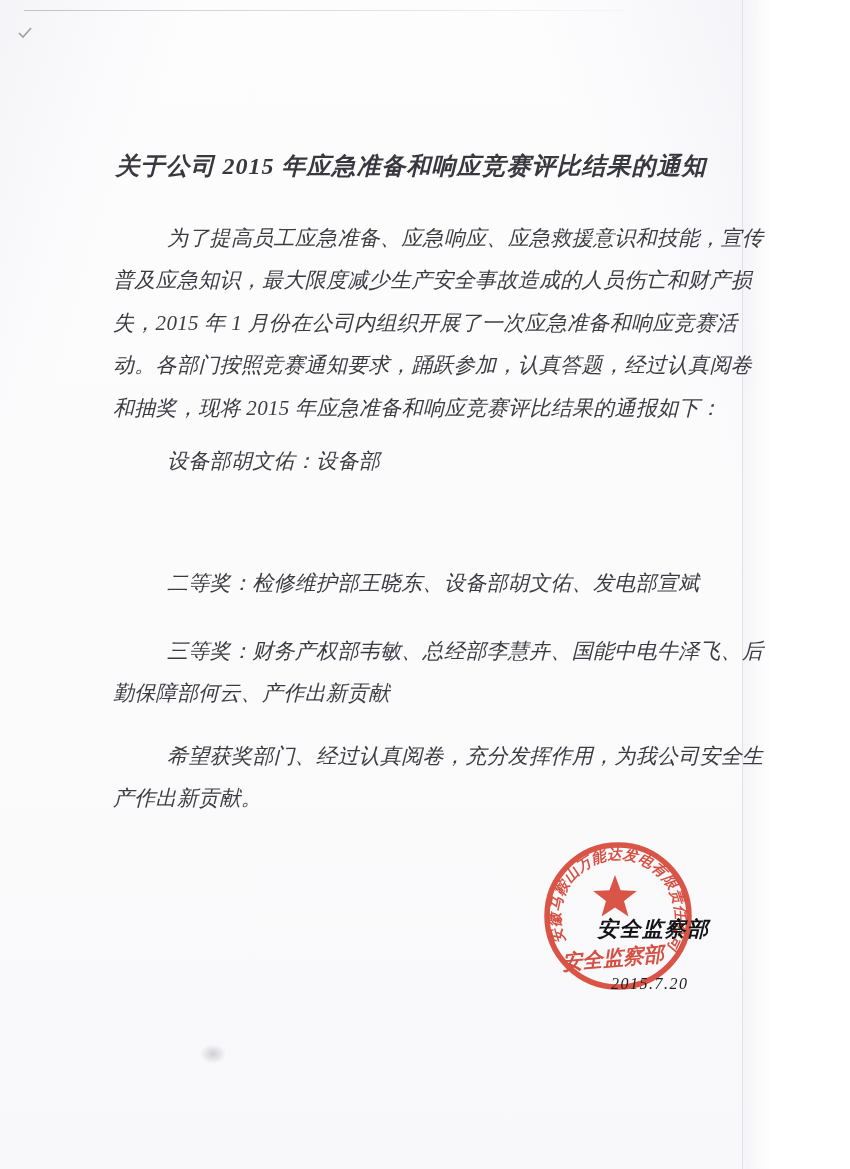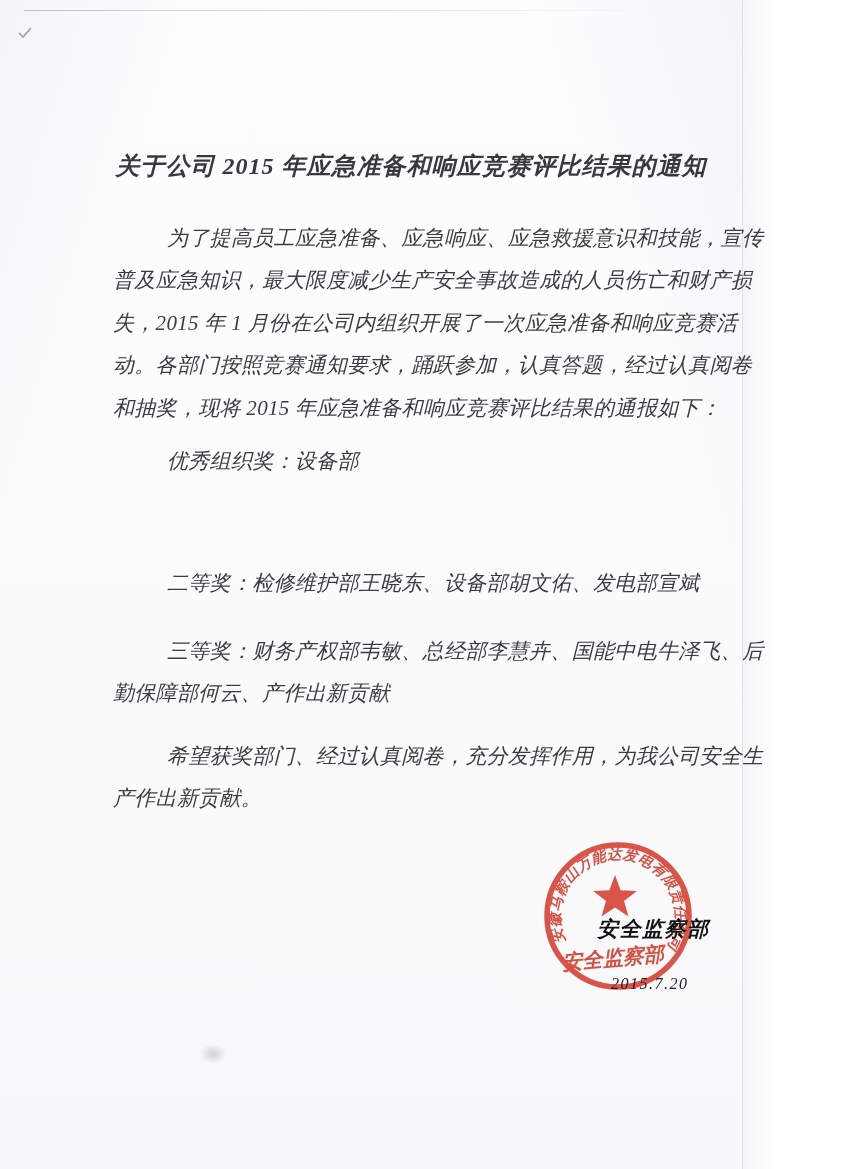--- a/index.html
+++ b/index.html
@@ -68,21 +68,21 @@
   <div class="smudge"></div>
 
   <div class="doc-title">关于公司 2015 年应急准备和响应竞赛评比结果的通知</div>
 
   <div class="tline ind" style="top:224px;">为了提高员工应急准备、应急响应、应急救援意识和技能，宣传</div>
   <div class="tline" style="top:266px;">普及应急知识，最大限度减少生产安全事故造成的人员伤亡和财产损</div>
   <div class="tline" style="top:309px;">失，2015 年 1 月份在公司内组织开展了一次应急准备和响应竞赛活</div>
   <div class="tline" style="top:351px;">动。各部门按照竞赛通知要求，踊跃参加，认真答题，经过认真阅卷</div>
   <div class="tline" style="top:394px;text-align:center;">和抽奖，现将 2015 年应急准备和响应竞赛评比结果的通报如下：</div>
 
-  <div class="tline ind" style="top:447px;">优秀组织奖：设备部</div>
+  <div class="tline ind" style="top:447px;">设备部胡文佑：设备部</div>
   <div class="tline ind" style="top:637px;">三等奖：财务产权部韦敏、总经部李慧卉、国能中电牛泽飞、后</div>
   <div class="tline ind" style="top:569px;">二等奖：检修维护部王晓东、设备部胡文佑、发电部宣斌</div>
   <div class="tline" style="top:679px;">勤保障部何云、产作出新贡献</div>
 
   <div class="tline ind" style="top:742px;">希望获奖部门、经过认真阅卷，充分发挥作用，为我公司安全生</div>
   <div class="tline" style="top:784px;">产作出新贡献。</div>
 
   <div class="stamp-wrap">
     <svg width="156" height="156" viewBox="0 0 156 156">
       <g opacity="0.86">

